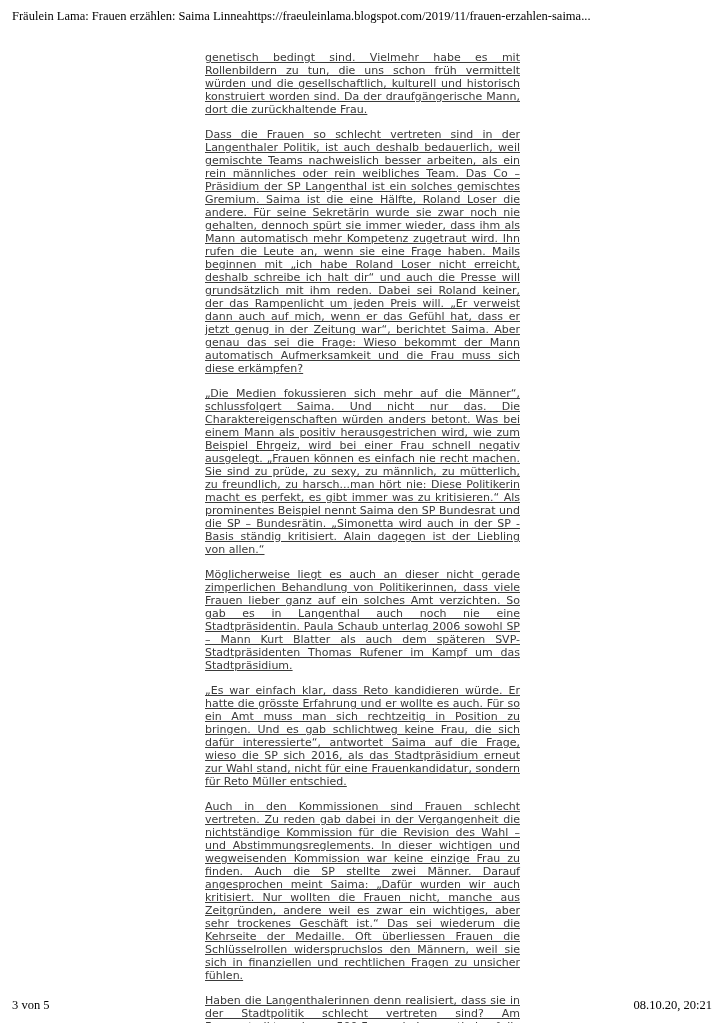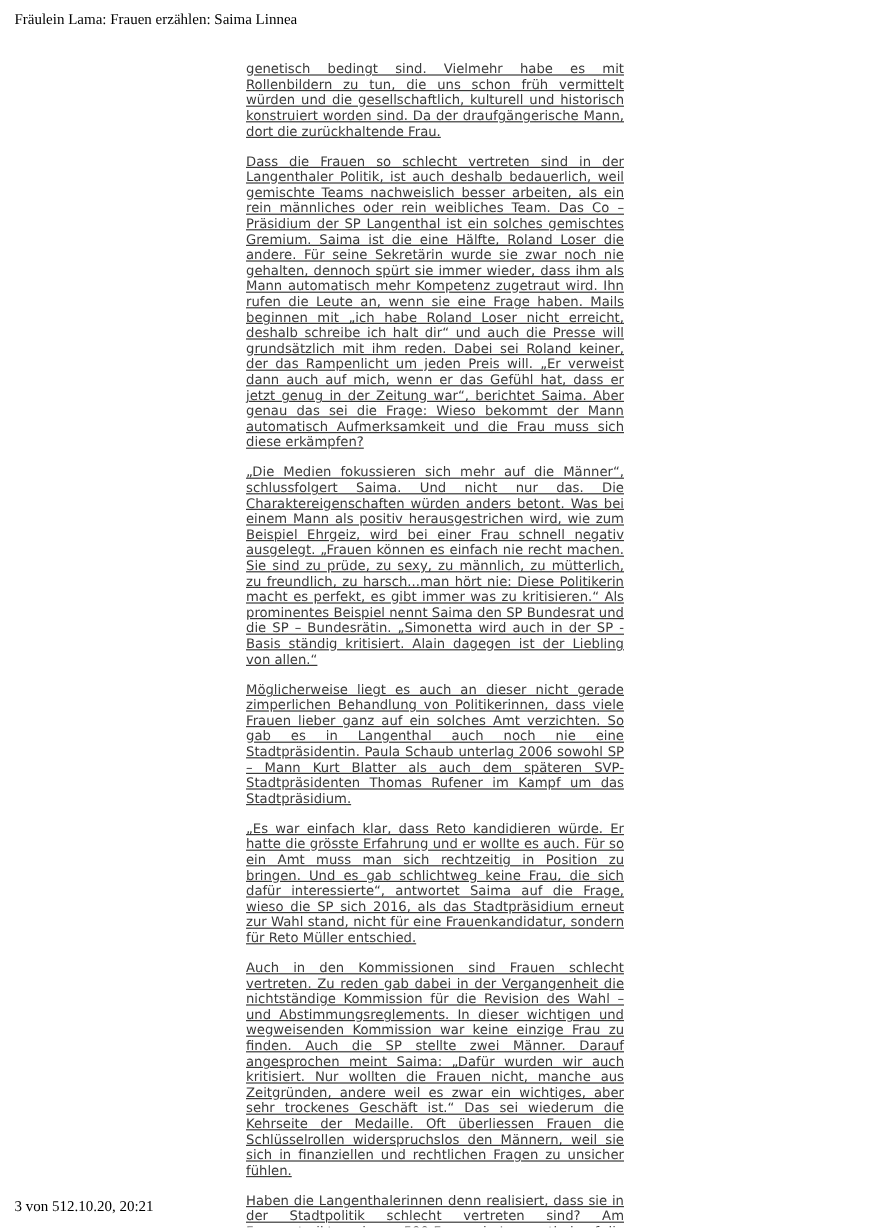--- a/index.html
+++ b/index.html
@@ -45,45 +45,46 @@
     margin: 0 0 12px 0;
     padding: 0;
     text-decoration: underline;
   }
   .print-footer {
     position: absolute;
     top: 998px;
     left: 12px;
     right: 12px;
     display: flex;
-    justify-content: flex-start;
+    justify-content: space-between;
     align-items: baseline;
     font-family: "Liberation Serif", serif;
     font-size: 12.5px;
     color: #000000;
   }
 </style>
 </head>
 <body>
 
 <div class="page">
 
   <div class="print-header">
     <span class="ph-left">Fräulein Lama: Frauen erzählen: Saima Linnea</span>
+    <span class="ph-right">https://fraeuleinlama.blogspot.com/2019/11/frauen-erzahlen-saima...</span>
   </div>
 
   <div class="article">
     <p>genetisch bedingt sind. Vielmehr habe es mit Rollenbildern zu tun, die uns schon früh vermittelt würden und die gesellschaftlich, kulturell und historisch konstruiert worden sind. Da der draufgängerische Mann, dort die zurückhaltende Frau.</p>
     <p>Dass die Frauen so schlecht vertreten sind in der Langenthaler Politik, ist auch deshalb bedauerlich, weil gemischte Teams nachweislich besser arbeiten, als ein rein männliches oder rein weibliches Team. Das Co – Präsidium der SP Langenthal ist ein solches gemischtes Gremium. Saima ist die eine Hälfte, Roland Loser die andere. Für seine Sekretärin wurde sie zwar noch nie gehalten, dennoch spürt sie immer wieder, dass ihm als Mann automatisch mehr Kompetenz zugetraut wird. Ihn rufen die Leute an, wenn sie eine Frage haben. Mails beginnen mit „ich habe Roland Loser nicht erreicht, deshalb schreibe ich halt dir“ und auch die Presse will grundsätzlich mit ihm reden. Dabei sei Roland keiner, der das Rampenlicht um jeden Preis will. „Er verweist dann auch auf mich, wenn er das Gefühl hat, dass er jetzt genug in der Zeitung war“, berichtet Saima. Aber genau das sei die Frage: Wieso bekommt der Mann automatisch Aufmerksamkeit und die Frau muss sich diese erkämpfen?</p>
     <p>„Die Medien fokussieren sich mehr auf die Männer“, schlussfolgert Saima. Und nicht nur das. Die Charaktereigenschaften würden anders betont. Was bei einem Mann als positiv herausgestrichen wird, wie zum Beispiel Ehrgeiz, wird bei einer Frau schnell negativ ausgelegt. „Frauen können es einfach nie recht machen. Sie sind zu prüde, zu sexy, zu männlich, zu mütterlich, zu freundlich, zu harsch...man hört nie: Diese Politikerin macht es perfekt, es gibt immer was zu kritisieren.“ Als prominentes Beispiel nennt Saima den SP Bundesrat und die SP – Bundesrätin. „Simonetta wird auch in der SP - Basis ständig kritisiert. Alain dagegen ist der Liebling von allen.“</p>
     <p>Möglicherweise liegt es auch an dieser nicht gerade zimperlichen Behandlung von Politikerinnen, dass viele Frauen lieber ganz auf ein solches Amt verzichten. So gab es in Langenthal auch noch nie eine Stadtpräsidentin. Paula Schaub unterlag 2006 sowohl SP – Mann Kurt Blatter als auch dem späteren SVP- Stadtpräsidenten Thomas Rufener im Kampf um das Stadtpräsidium.</p>
     <p>„Es war einfach klar, dass Reto kandidieren würde. Er hatte die grösste Erfahrung und er wollte es auch. Für so ein Amt muss man sich rechtzeitig in Position zu bringen. Und es gab schlichtweg keine Frau, die sich dafür interessierte“, antwortet Saima auf die Frage, wieso die SP sich 2016, als das Stadtpräsidium erneut zur Wahl stand, nicht für eine Frauenkandidatur, sondern für Reto Müller entschied.</p>
     <p>Auch in den Kommissionen sind Frauen schlecht vertreten. Zu reden gab dabei in der Vergangenheit die nichtständige Kommission für die Revision des Wahl – und Abstimmungsreglements. In dieser wichtigen und wegweisenden Kommission war keine einzige Frau zu finden. Auch die SP stellte zwei Männer. Darauf angesprochen meint Saima: „Dafür wurden wir auch kritisiert. Nur wollten die Frauen nicht, manche aus Zeitgründen, andere weil es zwar ein wichtiges, aber sehr trockenes Geschäft ist.“ Das sei wiederum die Kehrseite der Medaille. Oft überliessen Frauen die Schlüsselrollen widerspruchslos den Männern, weil sie sich in finanziellen und rechtlichen Fragen zu unsicher fühlen.</p>
     <p>Haben die Langenthalerinnen denn realisiert, dass sie in der Stadtpolitik schlecht vertreten sind? Am Frauenstreiktag gingen 500 Frauen in Langenthal auf die Strasse. Ein Zeichen für Veränderung? Saima hofft es auf jeden Fall. Sie selbst wies in ihrer Rede auf den niedrigen Frauenanteil in Parlament und Exekutive hin. „Ich glaube, da ist bei vielen der Groschen gefallen.“</p>
 
   </div>
 
   <div class="print-footer">
     <span>3 von 5</span>
-    <span>12.10.20, 20:21</span>
+    <span>08.10.20, 20:21</span>
   </div>
 
 </div>
 
 </body></html>

